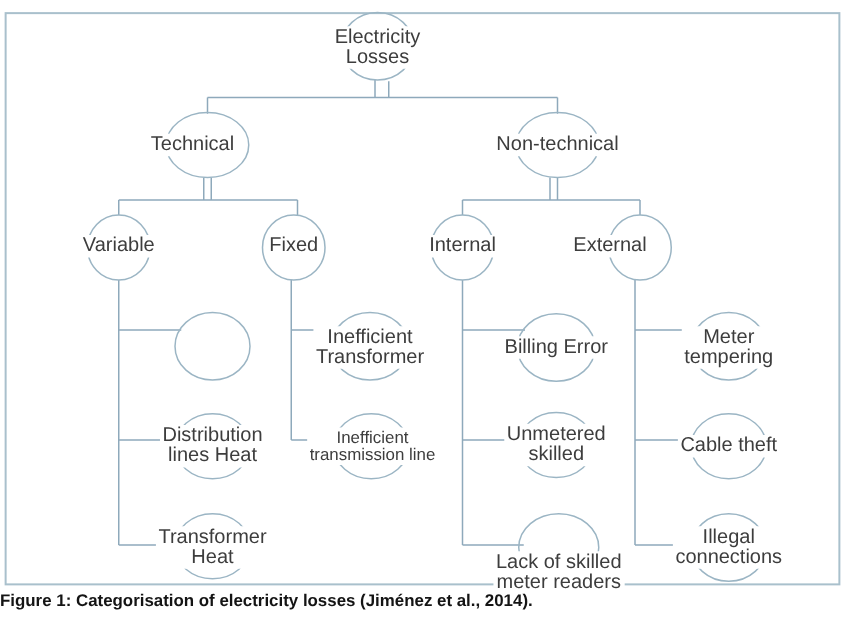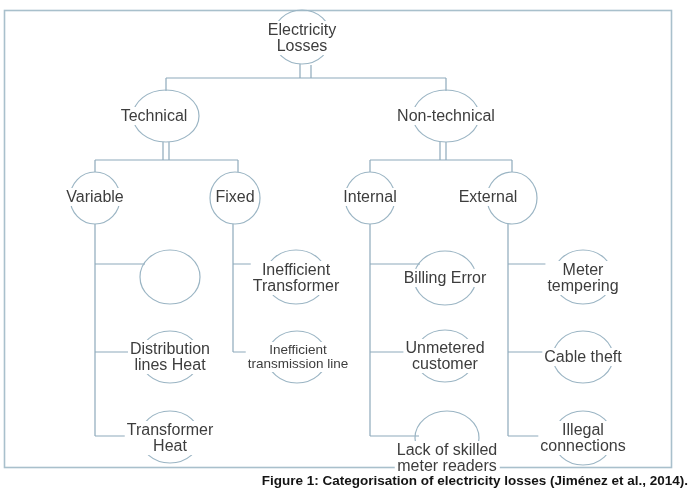--- a/index.html
+++ b/index.html
@@ -9,21 +9,21 @@
   }
   .stage svg{position:absolute;left:0;top:0;}
   .node-label{
     position:absolute;transform:translate(-50%,-50%);
     background:#ffffff;color:#3d3d3d;
     font-size:16px;line-height:16px;text-align:center;
     white-space:pre-line;padding:1px 2px;
   }
   .node-label.small{font-size:13.5px;line-height:14px;}
   .figure-caption{
-    position:absolute;left:0;top:473px;width:688px;text-align:right;
+    position:absolute;left:0;top:473px;width:688px;text-align:left;
     font-size:13.5px;font-weight:bold;color:#141414;
   }
 </style>
 </head>
 <body>
 
 <div class="stage">
 
   <svg width="688" height="499" viewBox="0 0 688 499">
 
@@ -102,21 +102,21 @@
   <div class="node-label" style="left:170px;top:357px">Distribution
 lines Heat</div>
   <div class="node-label" style="left:170px;top:438px">Transformer
 Heat</div>
   <div class="node-label" style="left:296px;top:278px">Inefficient
 Transformer</div>
   <div class="node-label small" style="left:298px;top:357px">Inefficient
 transmission line</div>
   <div class="node-label" style="left:445px;top:278px">Billing Error</div>
   <div class="node-label" style="left:445px;top:356px">Unmetered
-customer</div>
+skilled</div>
   <div class="node-label" style="left:447px;top:458px">Lack of skilled
 meter readers</div>
   <div class="node-label" style="left:583px;top:278px">Meter
 tempering</div>
   <div class="node-label" style="left:583px;top:438px">Illegal
 connections</div>
   <div class="node-label" style="left:583px;top:357px">Cable theft</div>
 
   <div class="figure-caption">Figure 1: Categorisation of electricity losses (Jiménez et al., 2014).</div>
 </div>

